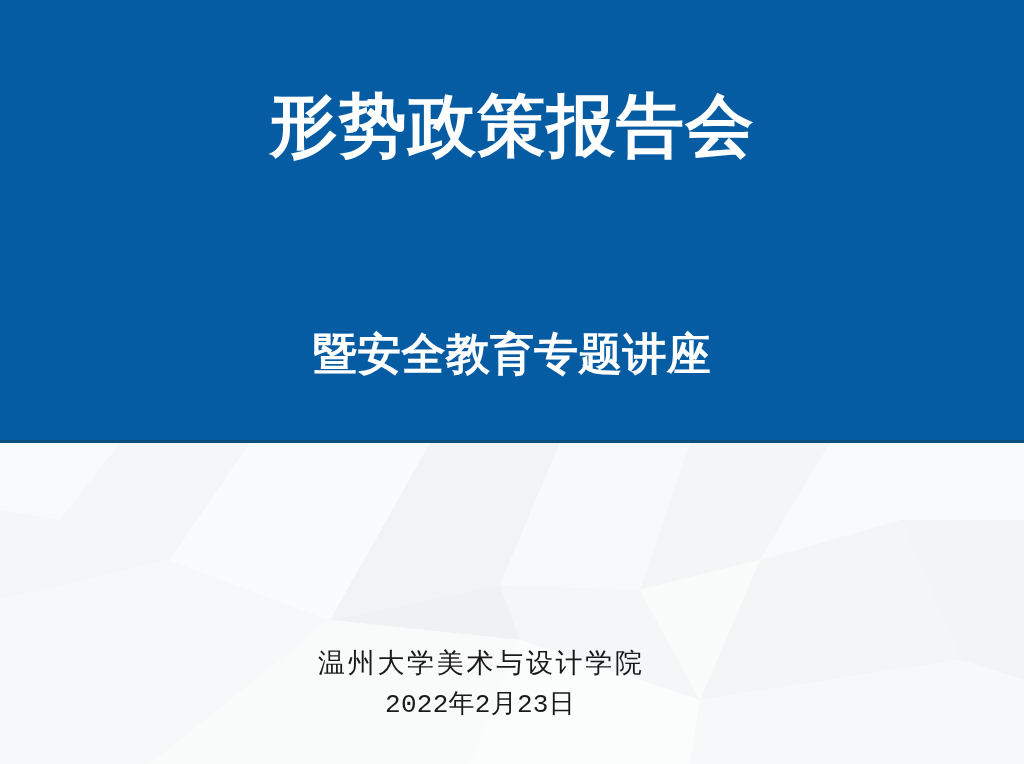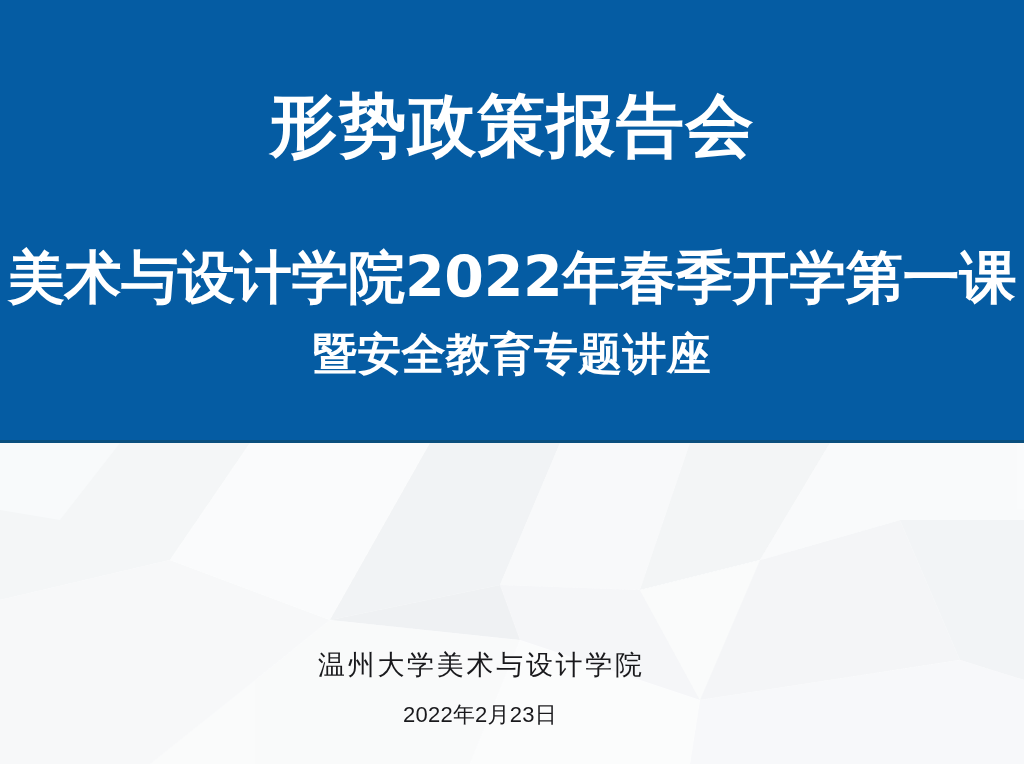--- a/index.html
+++ b/index.html
@@ -81,35 +81,34 @@
     letter-spacing: 0.005em;
   }
 
   
   .footer-line {
     position: absolute;
     left: 0;
     width: 960px;
     text-align: center;
     color: #19191c;
-    font-family: Liberation Sans, sans-serif;
+    font-family: Liberation Mono, monospace;
     white-space: nowrap;
     line-height: 1;
   }
   #footer-org {
     top: 652px;
     font-size: 27px;
     letter-spacing: 0.10em;
     text-indent: 0.10em;
   }
   #footer-date {
     top: 692px;
-    font-size: 22px;
+    font-size: 26px;
     letter-spacing: 0.01em;
-    margin-top: 12px;
   }
 </style>
 </head>
 <body>
 
 <div id="slide">
 
   <svg id="poly-bg" viewBox="0 0 1024 764" preserveAspectRatio="none" aria-hidden="true">
     <rect x="0" y="0" width="1024" height="764" fill="#fafbfc"></rect>
     <g opacity="0.85">
@@ -134,21 +133,20 @@
       <polygon points="520,640 700,700 690,764 470,764" fill="#ffffff"></polygon>
       <polygon points="330,620 520,640 470,764 150,764" fill="#ffffff"></polygon>
     </g>
   </svg>
 
   <div id="banner"></div>
   <div id="banner-edge"></div>
 
   <div class="title-line" id="title-main">形势政策报告会</div>
 
-  <div class="title-line" id="title-sub">美术与设计学院2022年春季开学第一课</div>
 
   <div class="title-line" id="title-sub2">暨安全教育专题讲座</div>
 
   <div class="footer-line" id="footer-org">温州大学美术与设计学院</div>
 
   <div class="footer-line" id="footer-date">2022年2月23日</div>
 
 </div>
 
 </body></html>

